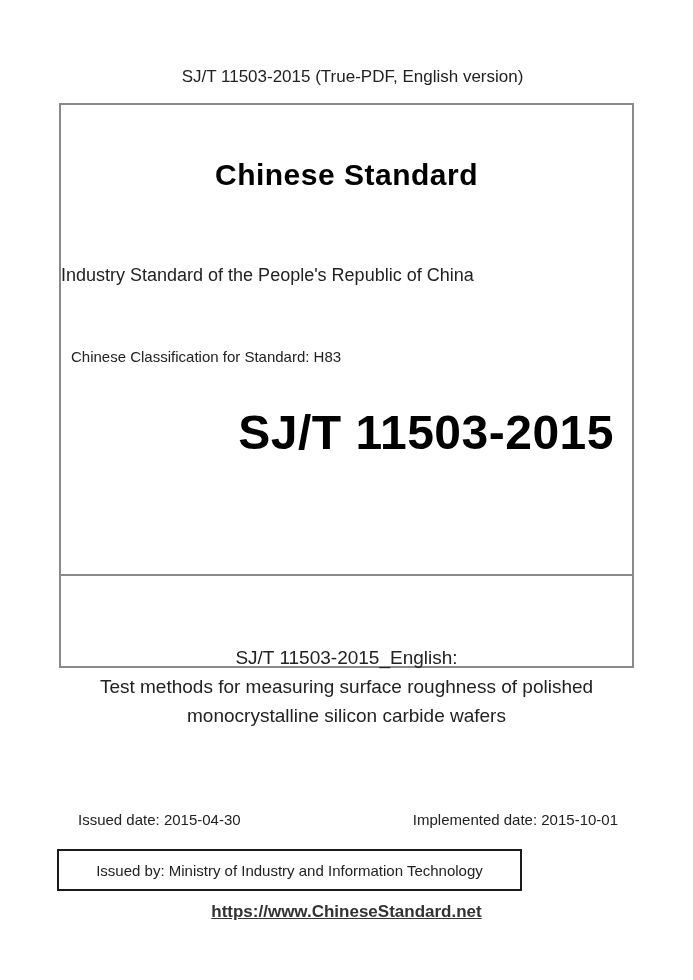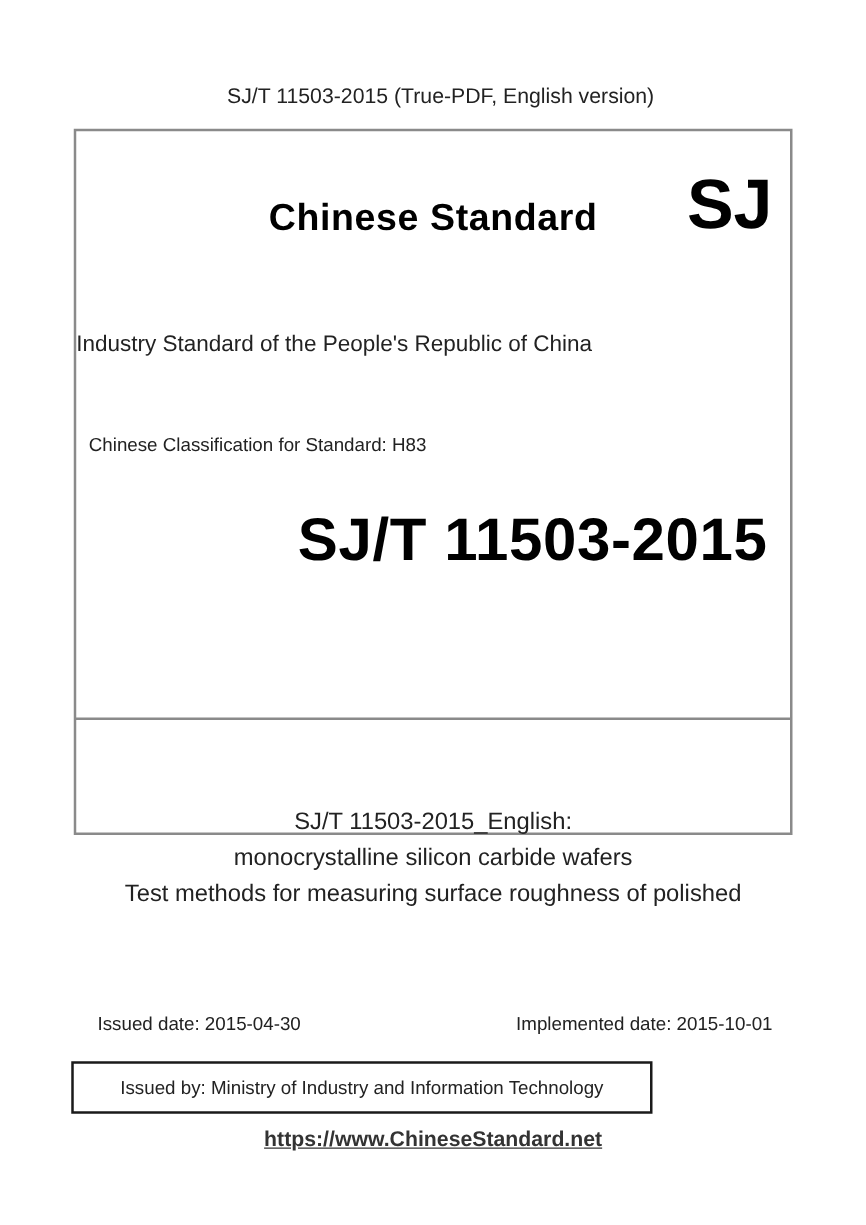--- a/index.html
+++ b/index.html
@@ -133,36 +133,35 @@
 <body>
 
 <div class="page">
 
   <div class="doc-header">SJ/T 11503-2015 (True-PDF, English version)</div>
 
   <div class="main-box">
 
     <div class="brand-title">Chinese Standard</div>
 
-    <div class="sj-logo">SJ</div>
 
     <div class="standard-type">
       <div>Industry Standard of the People's Republic of China</div>
     </div>
 
     <div class="classification">Chinese Classification for Standard: H83</div>
 
     <div class="standard-number">SJ/T 11503-2015</div>
 
     <div class="divider"></div>
 
     <div class="english-title">
       <div>SJ/T 11503-2015_English:</div>
+      <div>Test methods for measuring surface roughness of polished</div>
       <div>monocrystalline silicon carbide wafers</div>
-      <div>Test methods for measuring surface roughness of polished</div>
     </div>
 
     <div class="dates-row">
       <span>Issued date: 2015-04-30</span>
       <span>Implemented date: 2015-10-01</span>
     </div>
 
   </div>
 
   <div class="issuer-box">

